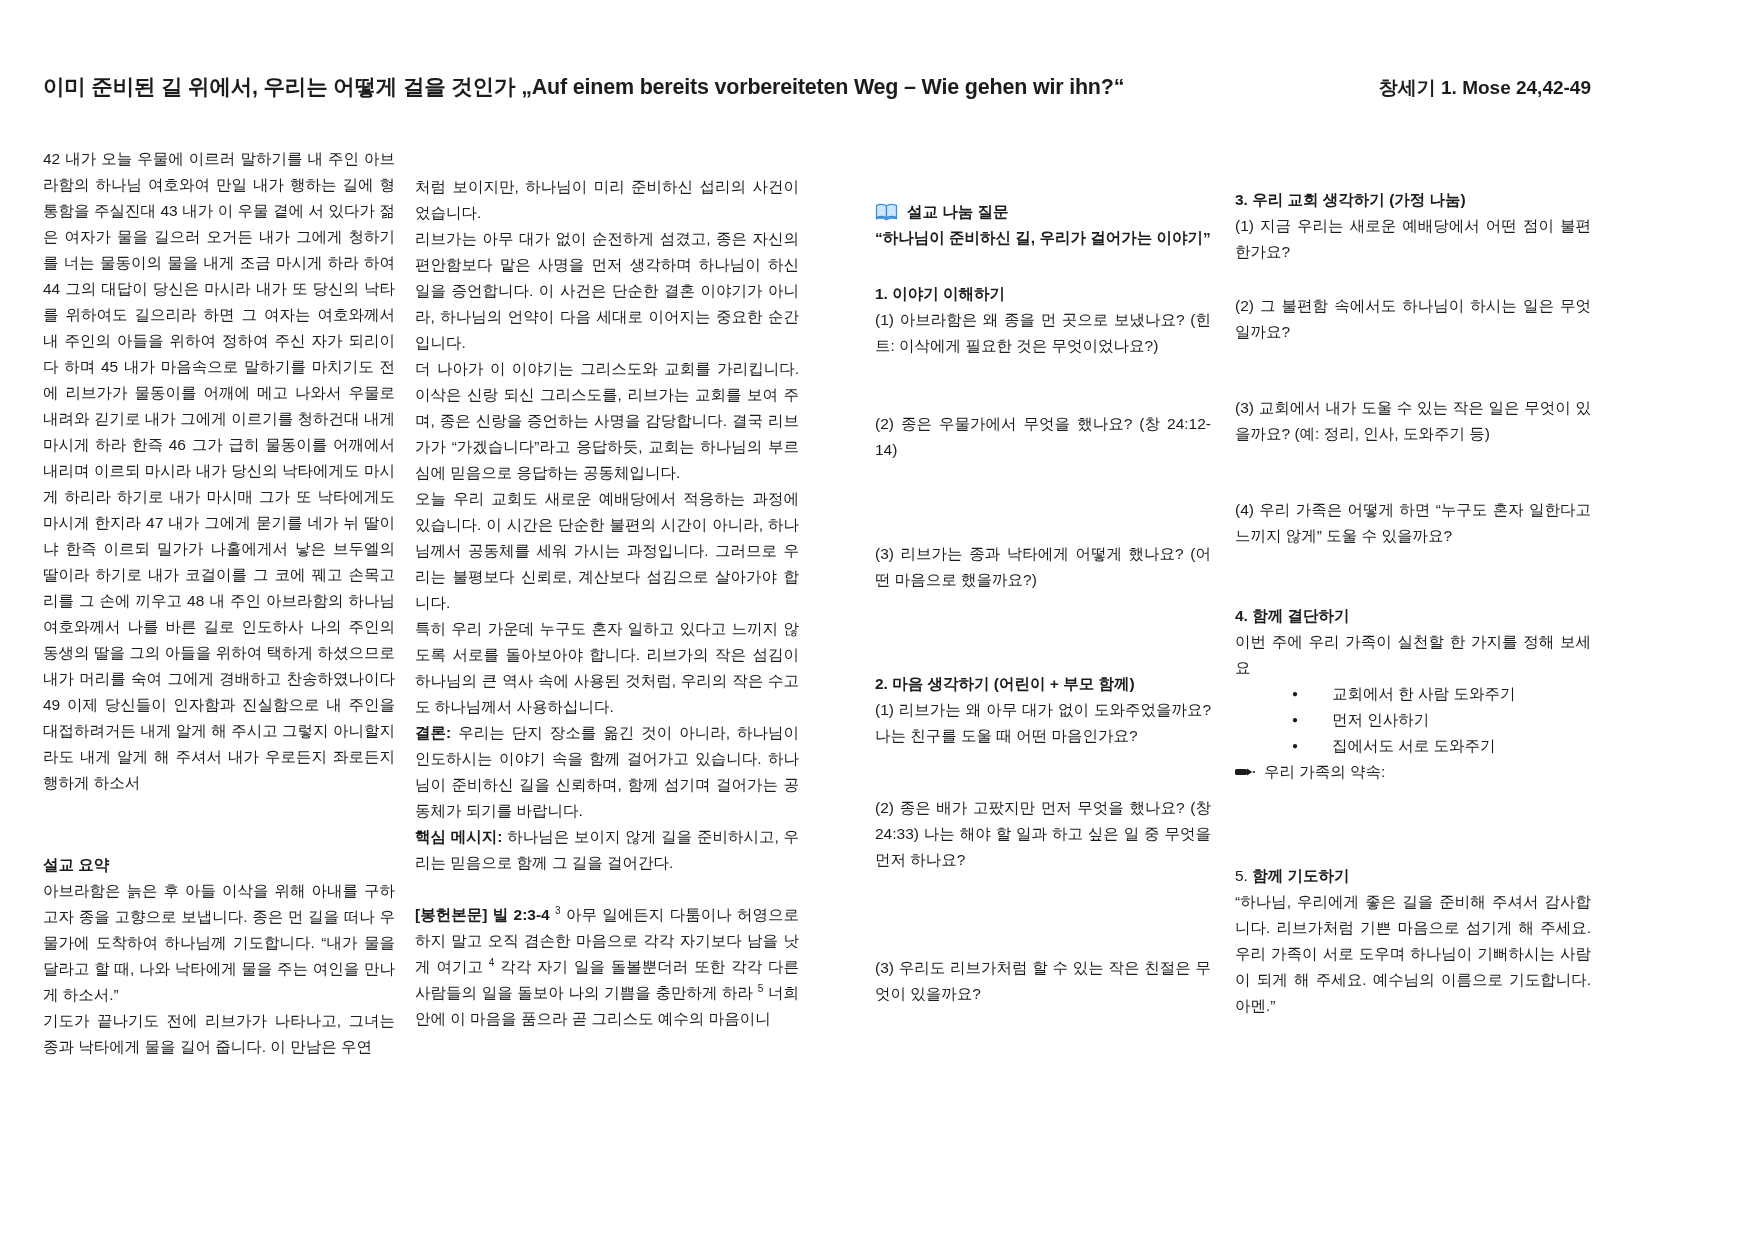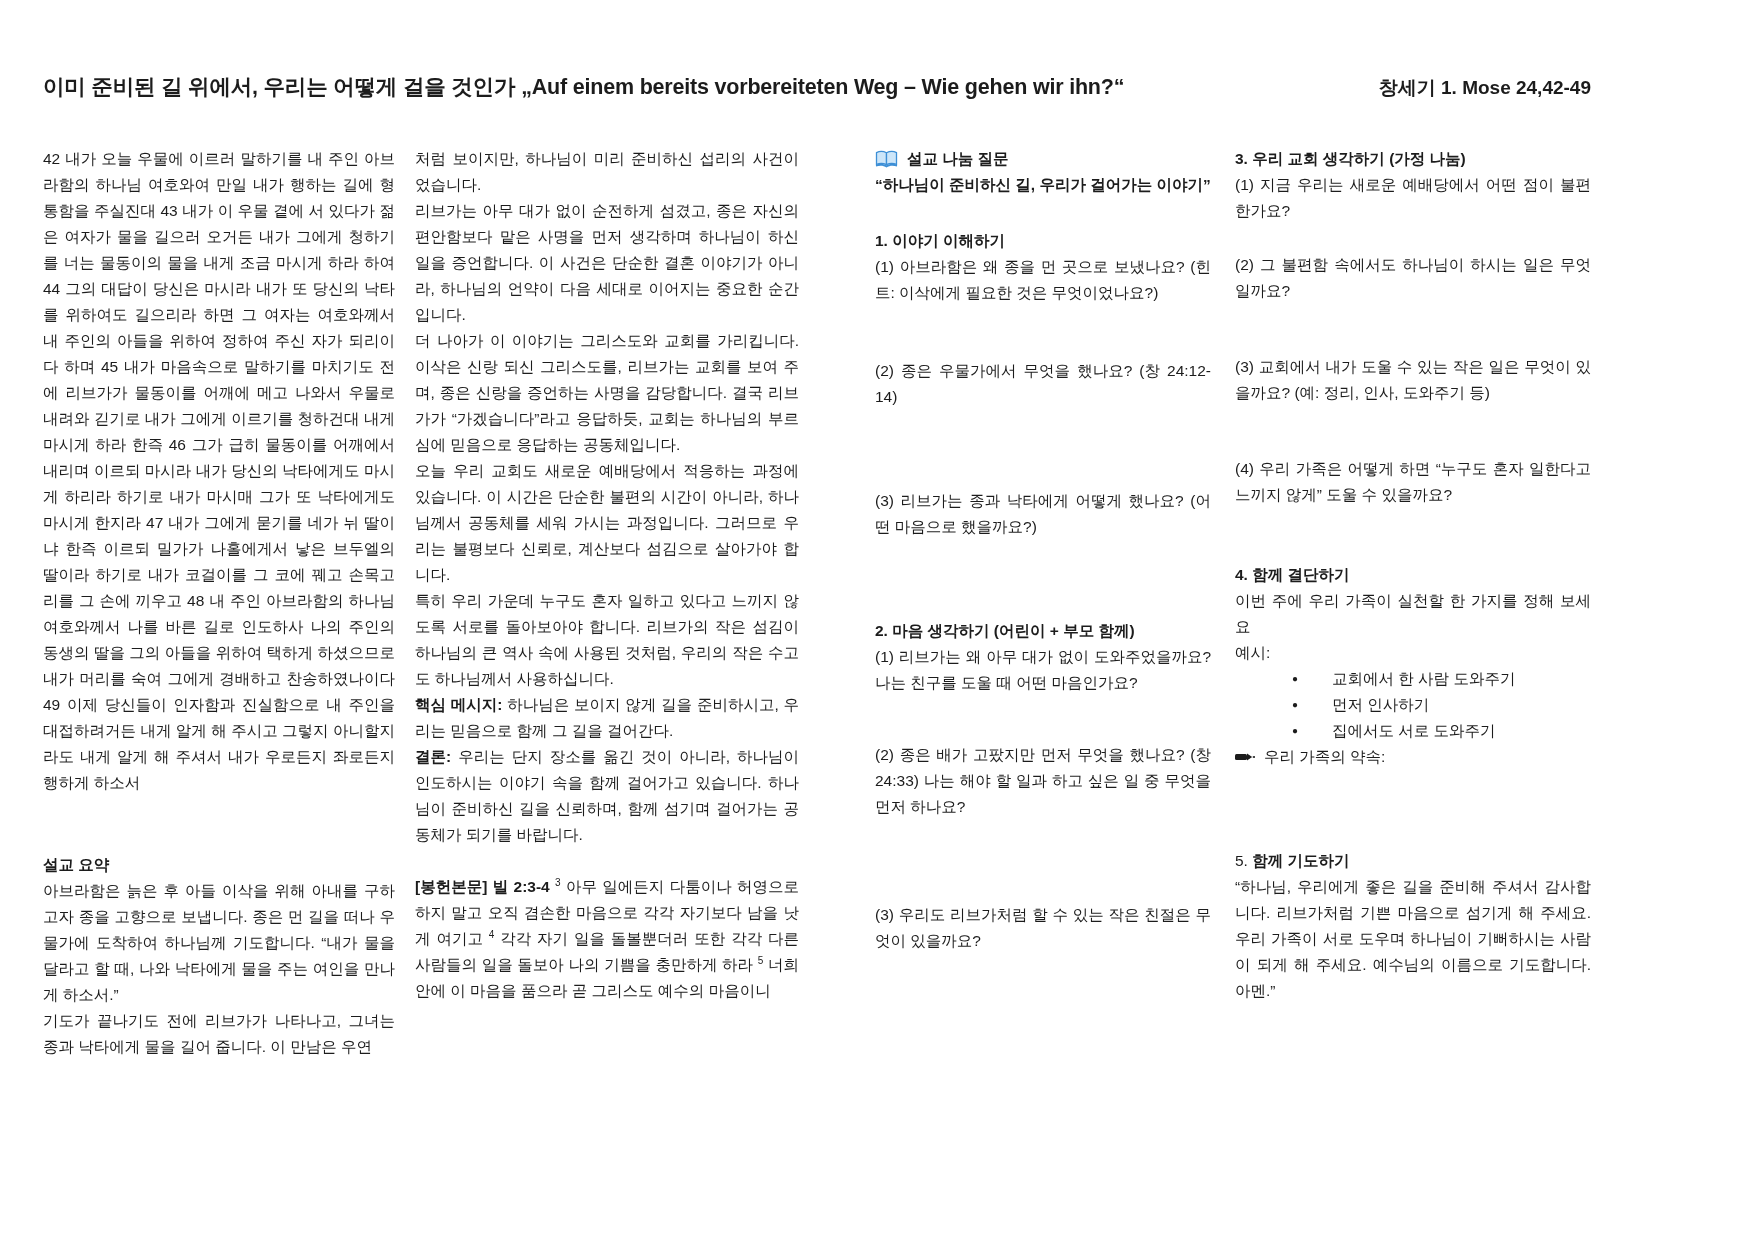--- a/index.html
+++ b/index.html
@@ -12,21 +12,21 @@
     overflow: hidden;
   }
   .header {
     position: absolute; top: 72px; left: 43px; width: 1548px;
     display: flex; justify-content: space-between; align-items: baseline;
   }
   .title { font-size: 21.5px; font-weight: bold; letter-spacing: -0.2px; white-space: nowrap; }
   .title .de { margin-left: 6px; }
   .ref { font-size: 19px; font-weight: bold; white-space: nowrap; }
 
-  .columns { position: absolute; top: 146px; left: 43px; display: flex; }
+  .columns { position: absolute; top: 146px; left: 43px; display: flex; align-items: center; }
   .col { font-size: 15.5px; line-height: 26px; text-align: justify; }
   .col1 { width: 352px; margin-right: 20px; }
   .col2 { width: 384px; margin-right: 76px; }
   .col3 { width: 336px; margin-right: 24px; }
   .col4 { width: 356px; }
   p { margin: 0; }
   .bold { font-weight: bold; }
 
   .passage { min-height: 678px; }
   .summary-heading { font-weight: bold; margin-top: 28px; }
@@ -70,22 +70,22 @@
     <p>아브라함은 늙은 후 아들 이삭을 위해 아내를 구하고자 종을 고향으로 보냅니다. 종은 먼 길을 떠나 우물가에 도착하여 하나님께 기도합니다. “내가 물을 달라고 할 때, 나와 낙타에게 물을 주는 여인을 만나게 하소서.”</p>
     <p>기도가 끝나기도 전에 리브가가 나타나고, 그녀는 종과 낙타에게 물을 길어 줍니다. 이 만남은 우연</p>
   </div>
 
   <div class="col col2">
     <p>처럼 보이지만, 하나님이 미리 준비하신 섭리의 사건이었습니다.</p>
     <p>리브가는 아무 대가 없이 순전하게 섬겼고, 종은 자신의 편안함보다 맡은 사명을 먼저 생각하며 하나님이 하신 일을 증언합니다. 이 사건은 단순한 결혼 이야기가 아니라, 하나님의 언약이 다음 세대로 이어지는 중요한 순간입니다.</p>
     <p>더 나아가 이 이야기는 그리스도와 교회를 가리킵니다. 이삭은 신랑 되신 그리스도를, 리브가는 교회를 보여 주며, 종은 신랑을 증언하는 사명을 감당합니다. 결국 리브가가 “가겠습니다”라고 응답하듯, 교회는 하나님의 부르심에 믿음으로 응답하는 공동체입니다.</p>
     <p>오늘 우리 교회도 새로운 예배당에서 적응하는 과정에 있습니다. 이 시간은 단순한 불편의 시간이 아니라, 하나님께서 공동체를 세워 가시는 과정입니다. 그러므로 우리는 불평보다 신뢰로, 계산보다 섬김으로 살아가야 합니다.</p>
     <p>특히 우리 가운데 누구도 혼자 일하고 있다고 느끼지 않도록 서로를 돌아보아야 합니다. 리브가의 작은 섬김이 하나님의 큰 역사 속에 사용된 것처럼, 우리의 작은 수고도 하나님께서 사용하십니다.</p>
+    <p><span class="bold">결론:</span> <span>우리는 단지 장소를 옮긴 것이 아니라, 하나님이 인도하시는 이야기 속을 함께 걸어가고 있습니다. 하나님이 준비하신 길을 신뢰하며, 함께 섬기며 걸어가는 공동체가 되기를 바랍니다.</span></p>
     <p><span class="bold">핵심 메시지:</span> <span>하나님은 보이지 않게 길을 준비하시고, 우리는 믿음으로 함께 그 길을 걸어간다.</span></p>
-    <p><span class="bold">결론:</span> <span>우리는 단지 장소를 옮긴 것이 아니라, 하나님이 인도하시는 이야기 속을 함께 걸어가고 있습니다. 하나님이 준비하신 길을 신뢰하며, 함께 섬기며 걸어가는 공동체가 되기를 바랍니다.</span></p>
     <p class="offering">
       <span class="bold">[봉헌본문] 빌 2:3-4</span>
       <sup>3</sup>
       <span>아무 일에든지 다툼이나 허영으로 하지 말고 오직 겸손한 마음으로 각각 자기보다 남을 낫게 여기고</span>
       <sup>4</sup>
       <span>각각 자기 일을 돌볼뿐더러 또한 각각 다른 사람들의 일을 돌보아 나의 기쁨을 충만하게 하라</span>
       <sup>5</sup>
       <span>너희 안에 이 마음을 품으라 곧 그리스도 예수의 마음이니</span>
     </p>
   </div>
@@ -113,21 +113,20 @@
   </div>
 
   <div class="col col4">
     <p class="sec-heading">3. 우리 교회 생각하기 (가정 나눔)</p>
     <p class="mb56">(1) 지금 우리는 새로운 예배당에서 어떤 점이 불편한가요?</p>
     <p class="mb50">(2) 그 불편함 속에서도 하나님이 하시는 일은 무엇일까요?</p>
     <p class="mb50">(3) 교회에서 내가 도울 수 있는 작은 일은 무엇이 있을까요? (예: 정리, 인사, 도와주기 등)</p>
     <p class="mb54">(4) 우리 가족은 어떻게 하면 “누구도 혼자 일한다고 느끼지 않게” 도울 수 있을까요?</p>
     <p class="sec-heading">4. 함께 결단하기</p>
     <p>이번 주에 우리 가족이 실천할 한 가지를 정해 보세요</p>
-    <p>예시:</p>
     <div class="bullet-row">
       <span class="bullet-dot">●</span>
       <span>교회에서 한 사람 도와주기</span>
     </div>
     <div class="bullet-row">
       <span class="bullet-dot">●</span>
       <span>먼저 인사하기</span>
     </div>
     <div class="bullet-row">
       <span class="bullet-dot">●</span>

